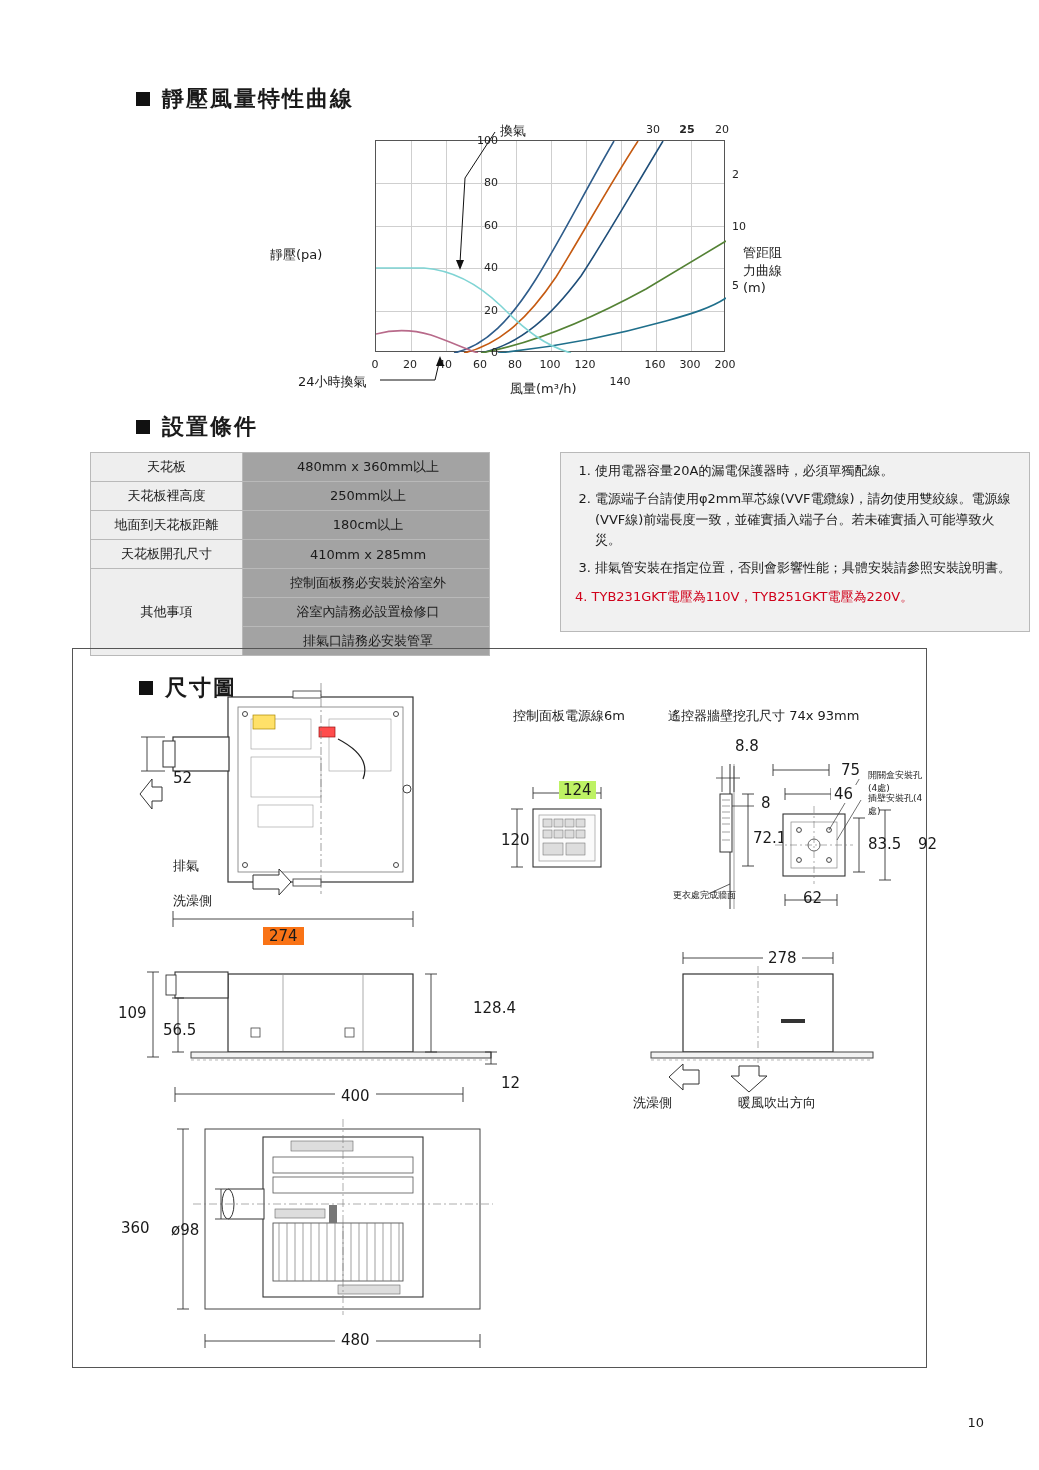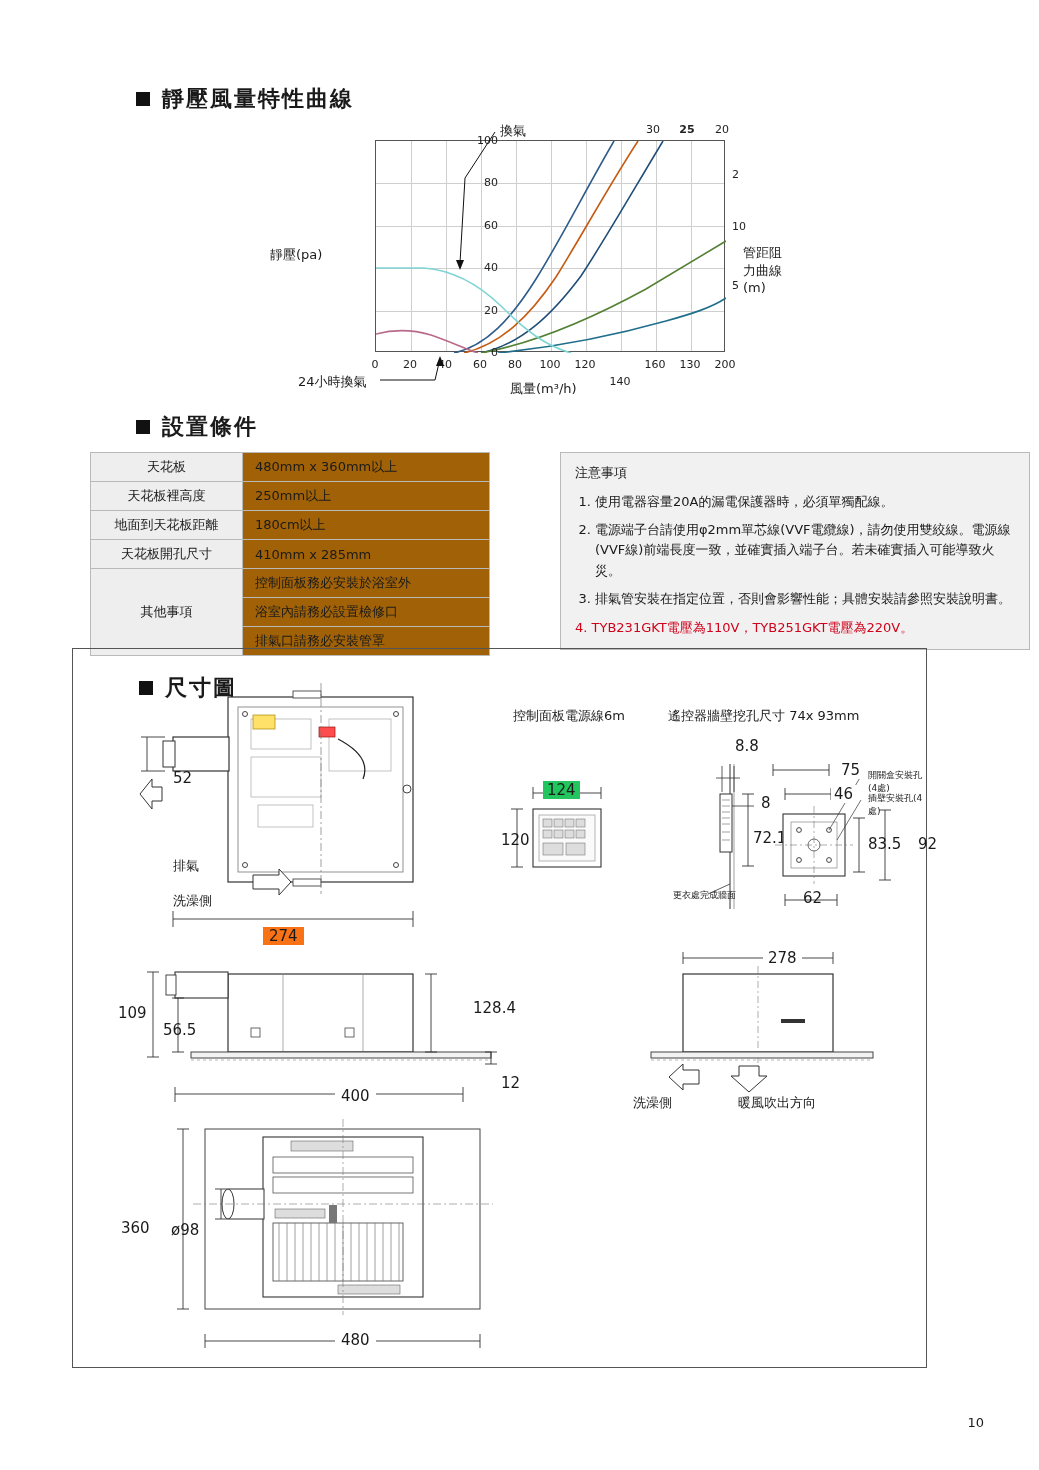--- a/index.html
+++ b/index.html
@@ -24,21 +24,21 @@
   .rtick{position:absolute;font-size:11px;color:#222;transform:translateY(-50%);}
   .ttick{position:absolute;font-size:11px;color:#222;transform:translateX(-50%);}
   .axis-label{position:absolute;font-size:13px;}
   .anno{position:absolute;font-size:13px;}
 
   
   .setup{position:absolute;left:90px;top:452px;width:860px;}
   table.spec{border-collapse:collapse;width:400px;font-size:13px;}
   table.spec td{border:1px solid #b9b9b9;padding:5px 8px;height:18px;}
   table.spec td.k{background:#eeeeee;text-align:center;width:135px;}
-  table.spec td.v{background:#a16207;padding-left:12px;}
+  table.spec td.v{background:#a3a3a3;padding-left:12px;text-align:center;}
   .notes{position:absolute;left:470px;top:0;width:470px;border:1px solid #b9b9b9;background:#f1f1f1;box-sizing:border-box;padding:8px 12px 10px 12px;font-size:13px;line-height:1.6;min-height:180px;}
   .notes h4{margin:2px 0 8px 2px;font-size:13px;font-weight:normal;}
   .notes ol{margin:0;padding-left:22px;}
   .notes li{margin-bottom:7px;}
   .note-red{color:#d0021b;margin-top:8px;padding-left:2px;}
 
   
   .dimbox{position:absolute;left:72px;top:648px;width:855px;height:720px;border:1px solid #555;box-sizing:border-box;}
   .lbl{position:absolute;font-size:13px;}
   .lbl.sm{font-size:9px;}
@@ -101,21 +101,21 @@
 
     <div class="xtick" style="left:285px;top:240px;">0</div>
     <div class="xtick" style="left:320px;top:240px;">20</div>
     <div class="xtick" style="left:355px;top:240px;">40</div>
     <div class="xtick" style="left:390px;top:240px;">60</div>
     <div class="xtick" style="left:425px;top:240px;">80</div>
     <div class="xtick" style="left:460px;top:240px;">100</div>
     <div class="xtick" style="left:495px;top:240px;">120</div>
     <div class="xtick" style="left:530px;top:240px;margin-top:17px;">140</div>
     <div class="xtick" style="left:565px;top:240px;">160</div>
-    <div class="xtick" style="left:600px;top:240px;">130</div>
+    <div class="xtick" style="left:600px;top:240px;">300</div>
     <div class="xtick" style="left:635px;top:240px;">200</div>
 
     <div class="rtick" style="left:642px;top:56px;">2</div>
     <div class="rtick" style="left:642px;top:108px;">10</div>
     <div class="rtick" style="left:642px;top:167px;">5</div>
 
     <div class="ttick" style="left:563px;top:5px;">30</div>
     <div class="ttick" style="left:597px;top:5px;font-weight:bold;">25</div>
     <div class="ttick" style="left:632px;top:5px;">20</div>
 
@@ -164,21 +164,20 @@
       <tr>
         <td class="v">浴室內請務必設置檢修口</td>
       </tr>
       <tr>
         <td class="v">排氣口請務必安裝管罩</td>
       </tr>
     </tbody>
       </table>
 
     <div class="notes">
-      <h4>注意事項</h4>
       <ol>
         <li>使用電器容量20A的漏電保護器時，必須單獨配線。</li>
         <li>電源端子台請使用φ2mm單芯線(VVF電纜線)，請勿使用雙絞線。電源線(VVF線)前端長度一致，並確實插入端子台。若未確實插入可能導致火災。</li>
         <li>排氣管安裝在指定位置，否則會影響性能；具體安裝請參照安裝說明書。</li>
       </ol>
       <div class="note-red">4. TYB231GKT電壓為110V，TYB251GKT電壓為220V。</div>
     </div>
   </div>
 
   <div class="dimbox">
@@ -256,21 +255,21 @@
       </g>
 
       <line x1="30" y1="14" x2="98" y2="14" stroke="#333" stroke-width="0.9"></line>
       <line x1="30" y1="8" x2="30" y2="20" stroke="#333" stroke-width="0.9"></line>
       <line x1="98" y1="8" x2="98" y2="20" stroke="#333" stroke-width="0.9"></line>
 
       <line x1="14" y1="30" x2="14" y2="88" stroke="#333" stroke-width="0.9"></line>
       <line x1="8" y1="30" x2="20" y2="30" stroke="#333" stroke-width="0.9"></line>
       <line x1="8" y1="88" x2="20" y2="88" stroke="#333" stroke-width="0.9"></line>
     </svg>
-    <div class="lbl num" style="left:470px;top:132px;background:#22c55e;padding:0 4px;">124</div>
+    <div class="lbl num" style="left:486px;top:132px;background:#bef264;padding:0 4px;">124</div>
     <div class="lbl num" style="left:428px;top:182px;">120</div>
 
     <svg style="position:absolute;left:575px;top:95px;" width="120" height="180">
 
       <line x1="82" y1="20" x2="82" y2="165" stroke="#333" stroke-width="1"></line>
       <line x1="86" y1="20" x2="86" y2="165" stroke="#777" stroke-width="0.7"></line>
 
       <rect x="72" y="50" width="12" height="58" fill="#fff" stroke="#333" stroke-width="1"></rect>
       <g stroke="#666" stroke-width="0.6">
         <line x1="74" y1="56" x2="82" y2="56"></line>

